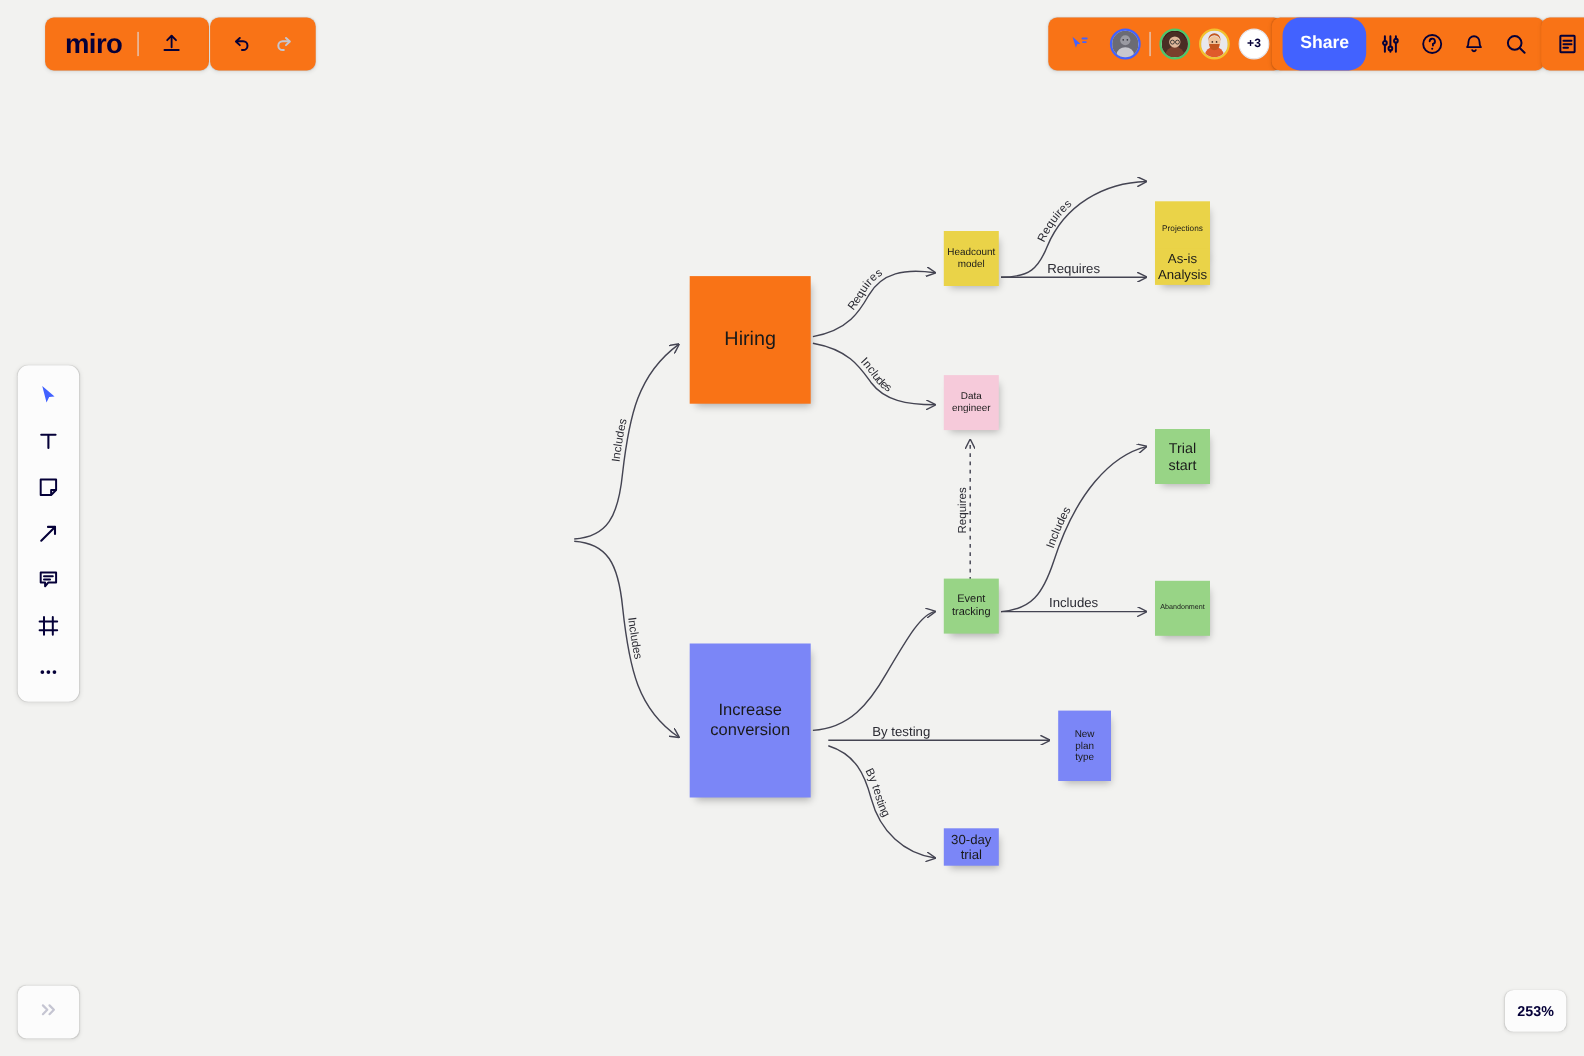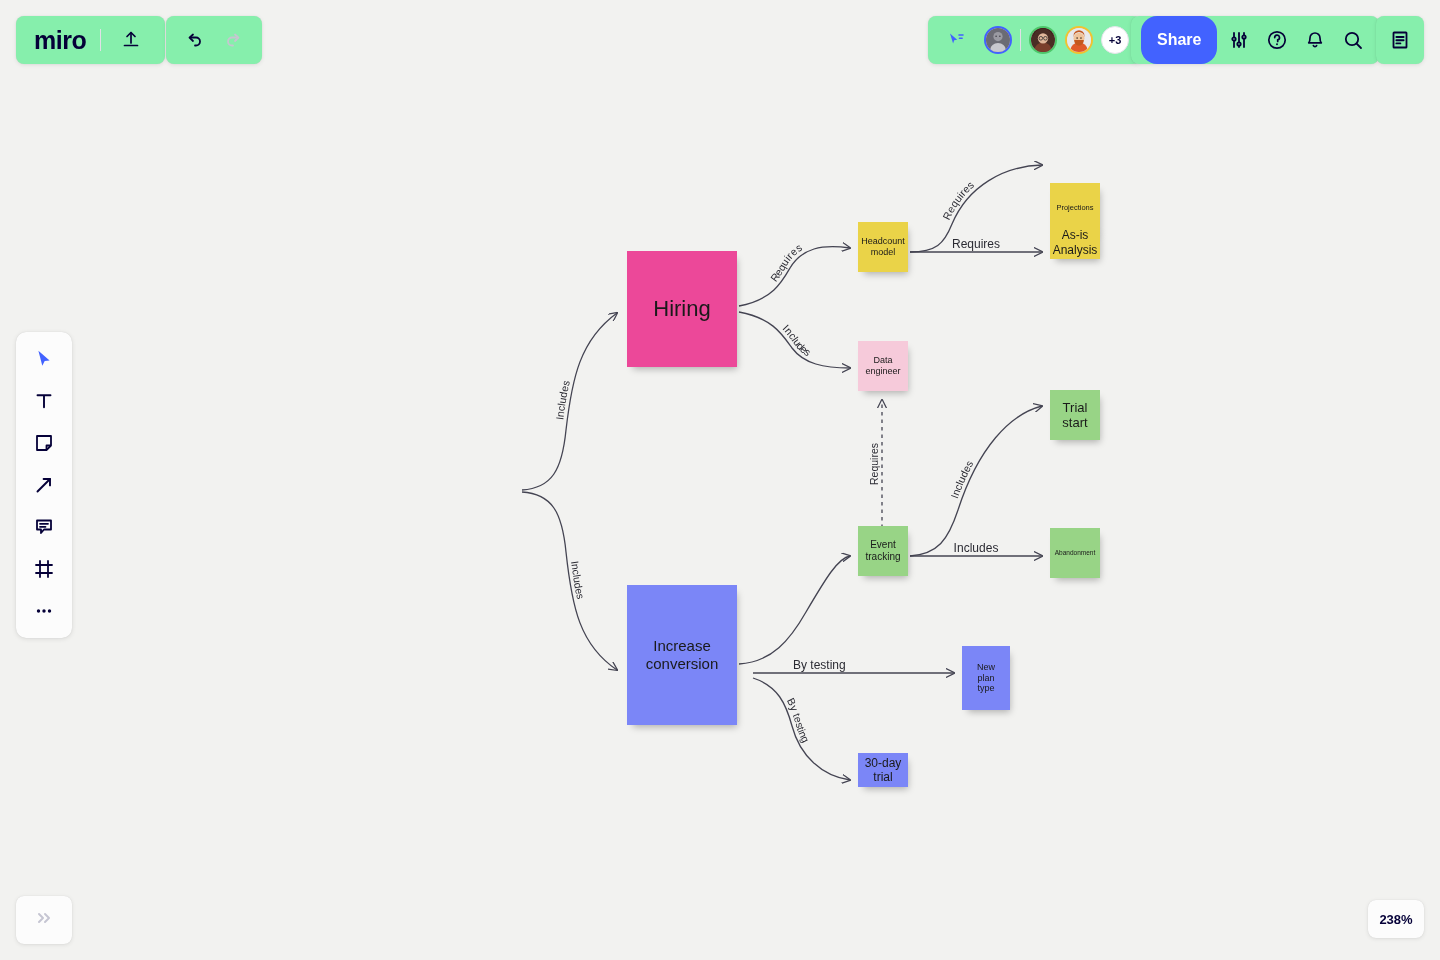--- a/index.html
+++ b/index.html
@@ -23,24 +23,24 @@
     color: #1a1a1a;
     box-shadow: 3px 5px 7px -3px rgba(0,0,0,0.28);
     line-height: 1.18;
     padding: 4px;
     white-space: pre-line;
   }
 
   
   .bar {
     position: absolute;
-    background: #86efac;
+    background: #f97316;
     border-radius: 8px;
     box-shadow: 0 1px 4px rgba(0,0,0,0.09), 0 0 1px rgba(0,0,0,0.12);
-    display: flex; align-items: center;
+    display: flex; align-items: center; margin-left: 25px;
   }
   #logo-group { left: 16px; top: 16px; height: 48px; padding: 0 18px; gap: 14px; }
   .logo-text {
     font-size: 25px; font-weight: 700; color: #050038;
     letter-spacing: -0.5px; font-family: "Liberation Sans", sans-serif;
   }
   .vdiv { width: 1px; height: 22px; background: #e0e0e6; }
   .icon-btn {
     width: 32px; height: 32px;
     display: flex; align-items: center; justify-content: center;
@@ -160,26 +160,26 @@
         <text dy="-4" font-size="12"><textPath href="#p6" startOffset="50%">Requires</textPath></text>
         <text dy="-4"><textPath href="#p7" startOffset="50%">Requires</textPath></text>
         <text dy="-4"><textPath href="#p9" startOffset="48%">Includes</textPath></text>
         <text dy="-4" font-size="12"><textPath href="#p10" startOffset="50%">Includes</textPath></text>
         <text dy="-4" font-size="12"><textPath href="#p11" startOffset="33%">By testing</textPath></text>
         <text dy="-4"><textPath href="#p12" startOffset="42%">By testing</textPath></text>
       </g>
     </svg>
 
 
-    <div class="note" style="left:627px;top:251px;width:110px;height:116px;background:#ec4899;font-size:22px;">Hiring</div>
+    <div class="note" style="left:627px;top:251px;width:110px;height:116px;background:#f97316;font-size:18px;">Hiring</div>
 
     <div class="note" style="left:627px;top:585px;width:110px;height:140px;background:#7b86f7;font-size:15px;">Increase
 conversion</div>
 
-    <div class="note" style="left:858px;top:222px;width:50px;height:50px;background:#ead348;font-size:9px;">Headcount
+    <div class="note" style="left:858px;top:210px;width:50px;height:50px;background:#ead348;font-size:9px;">Headcount
 model</div>
 
     <div class="note" style="left:1050px;top:139px;width:50px;height:50px;background:#ead348;font-size:7.5px;margin-top:44px;">Projections</div>
 
     <div class="note" style="left:1050px;top:226px;width:50px;height:33px;background:#ead348;font-size:12px;">As-is
 Analysis</div>
 
     <div class="note" style="left:858px;top:341px;width:50px;height:50px;background:#f6cada;font-size:9px;">Data
 engineer</div>
 
@@ -351,15 +351,15 @@
   </div>
 
   <div id="expand-btn">
     <span>
       <svg width="20" height="20" viewBox="0 0 20 20" fill="none" stroke="#c5c5d2" stroke-width="2" stroke-linecap="round" stroke-linejoin="round">
         <path d="M5 6l4 4-4 4M11 6l4 4-4 4"></path>
       </svg>
     </span>
   </div>
 
-  <div id="zoom-level">238%</div>
+  <div id="zoom-level">253%</div>
 
 </div>
 
 </body></html>

